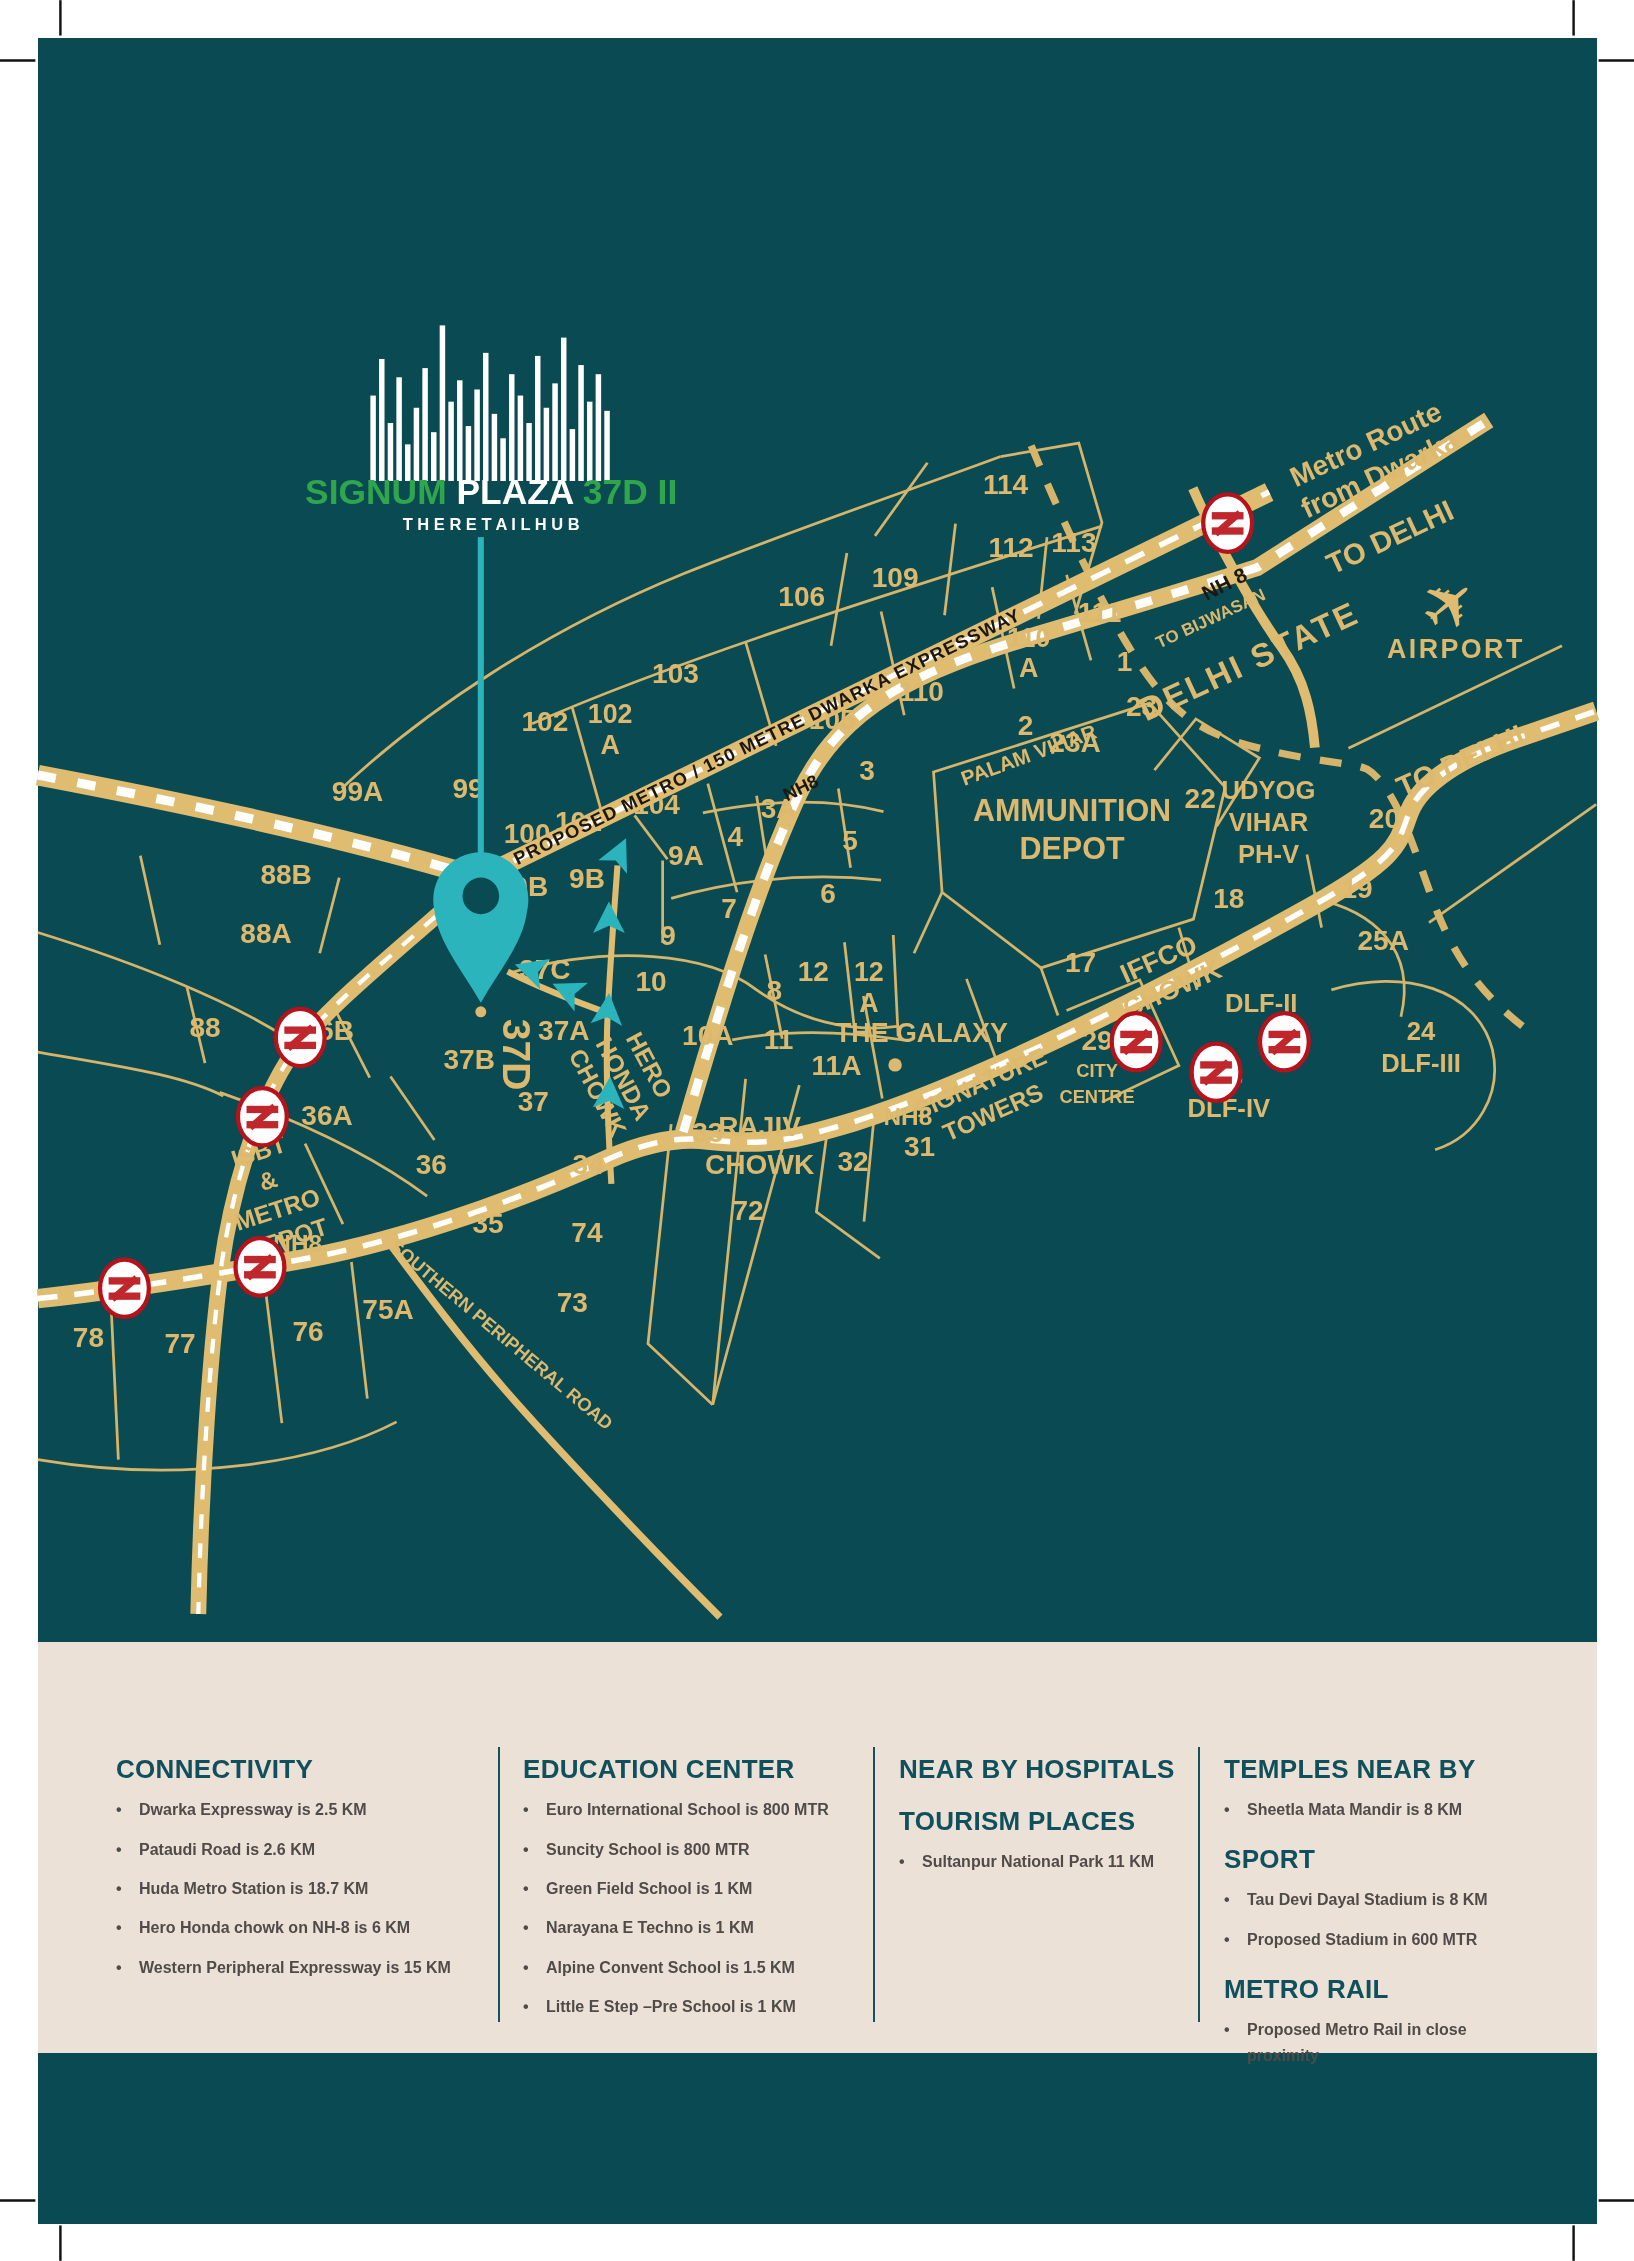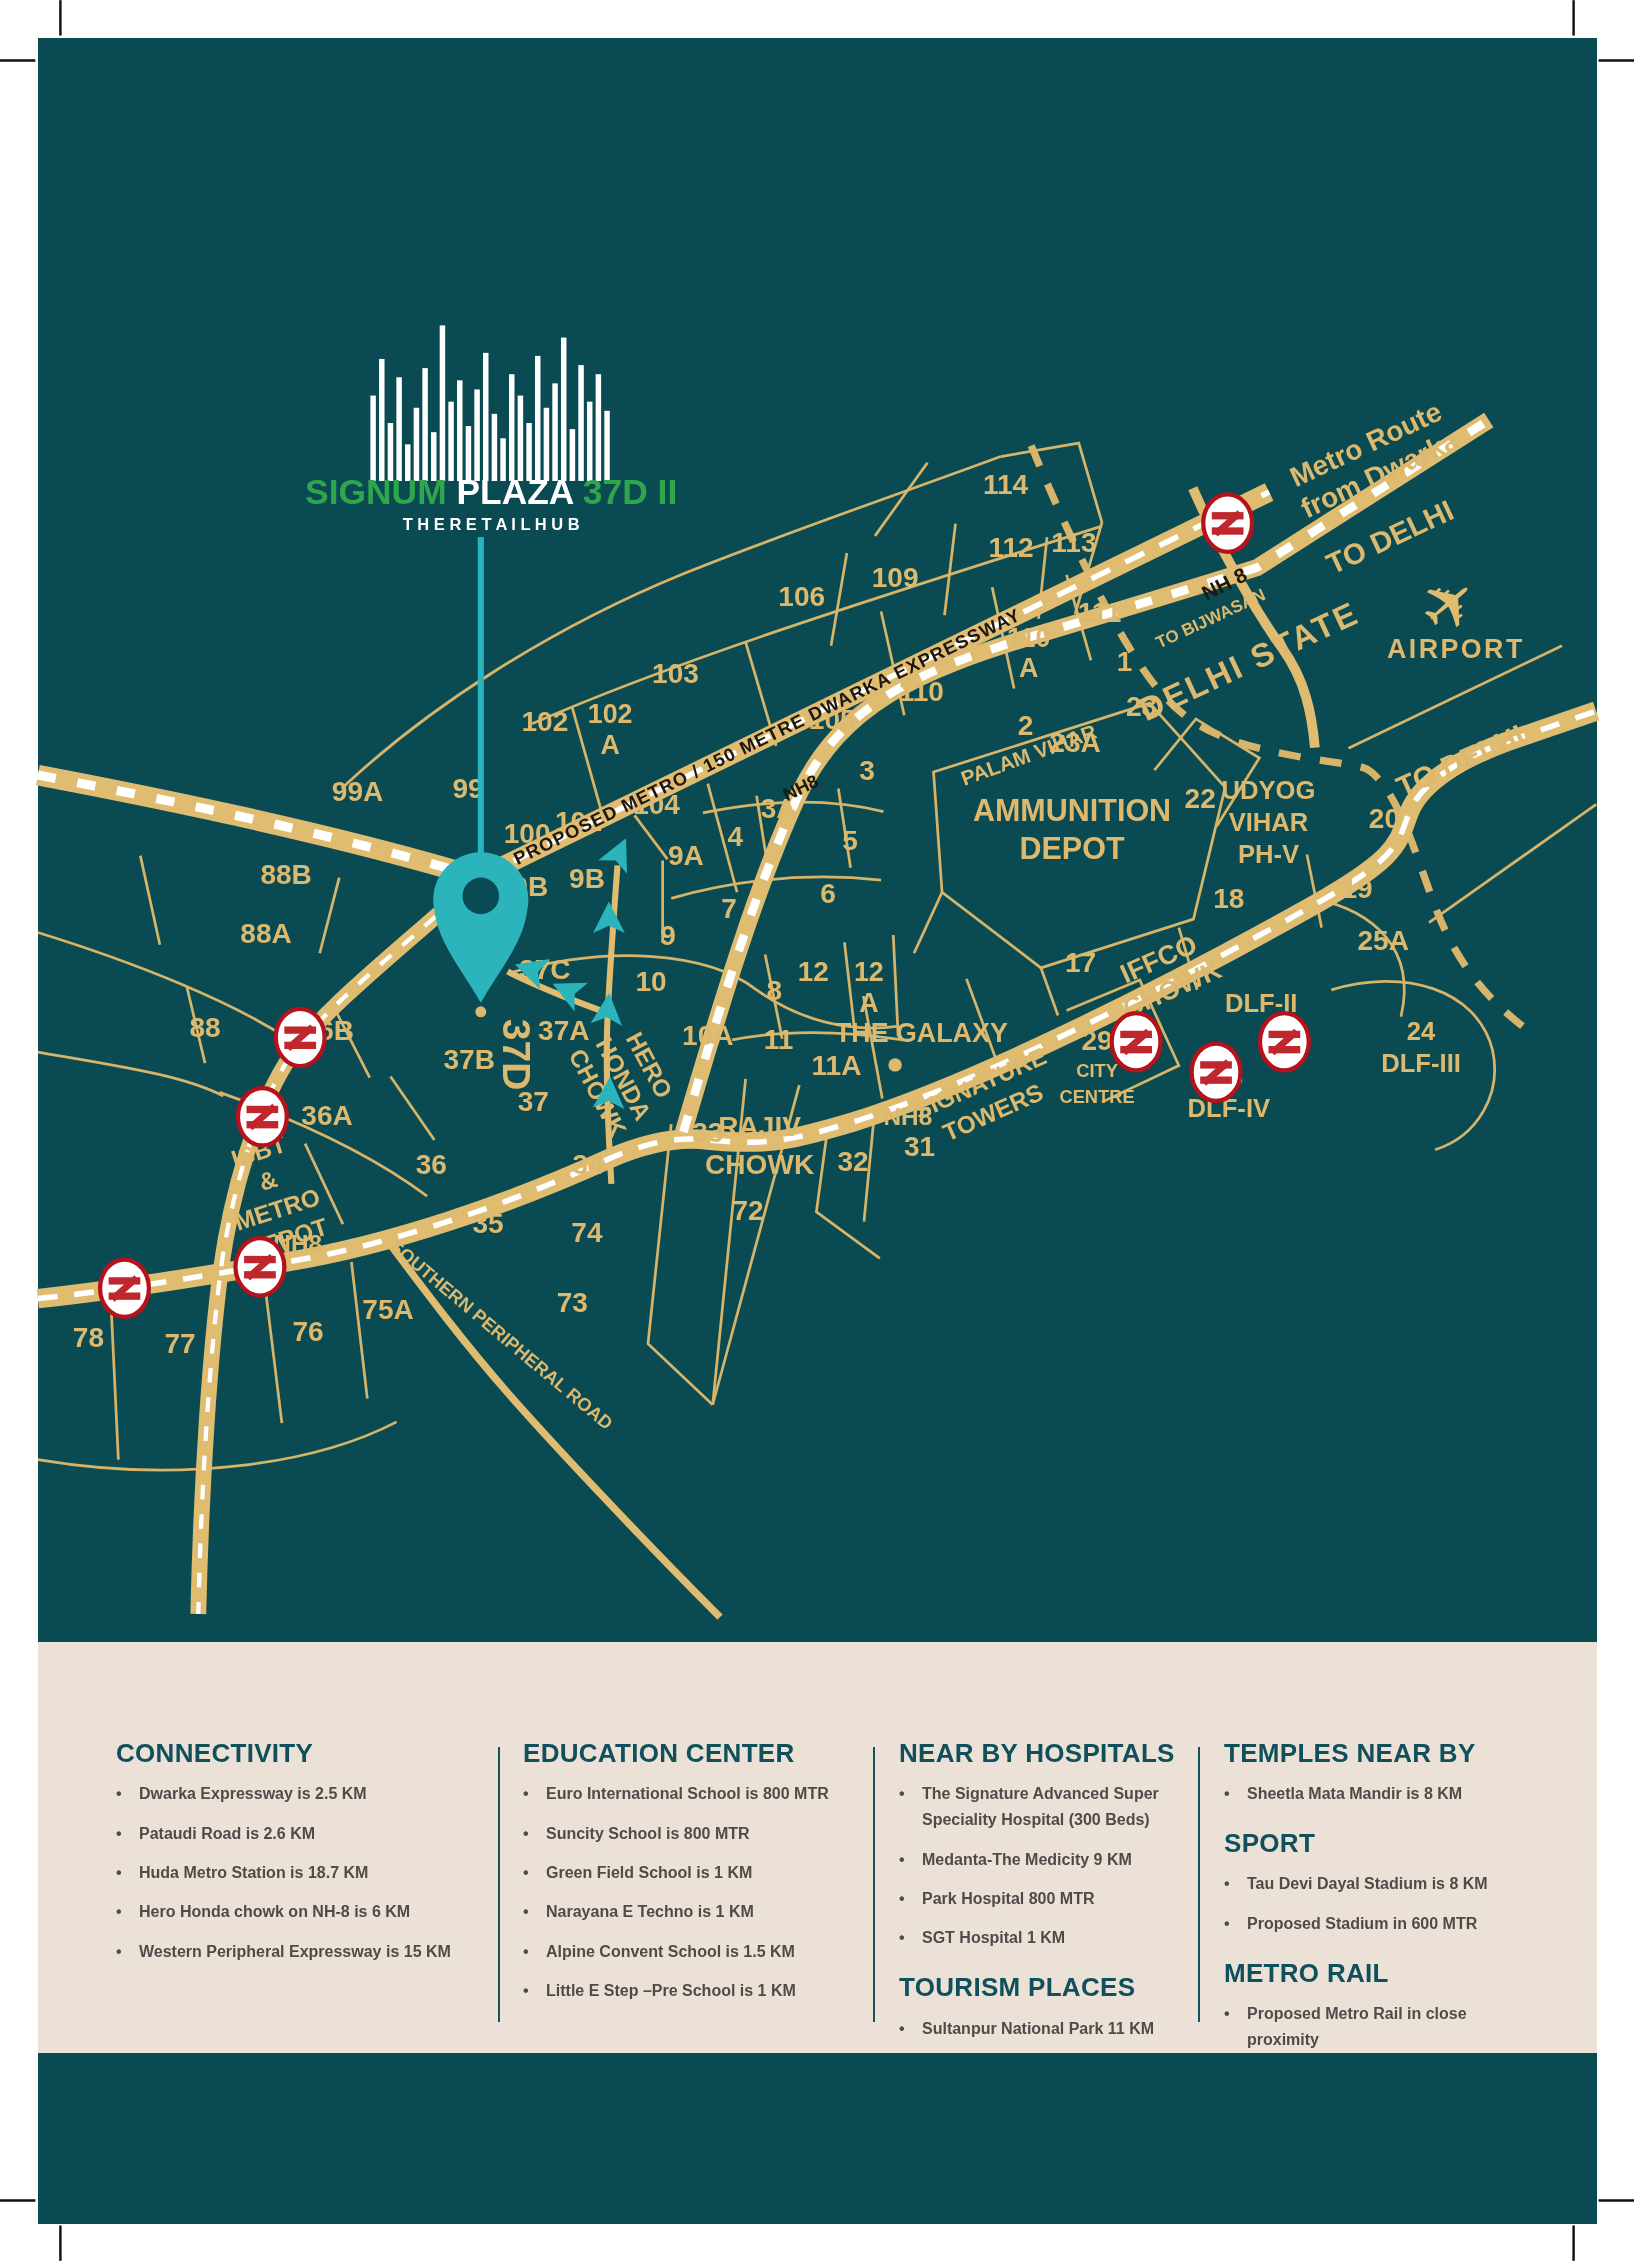--- a/index.html
+++ b/index.html
@@ -6,21 +6,21 @@
   .canvas{position:relative;width:1634px;height:2261px;background:#ffffff;overflow:hidden;
           font-family:"Liberation Sans",sans-serif;}
   .page{position:absolute;left:38px;top:38px;width:1559px;height:2186px;background:#0a4a52;}
   svg.map{position:absolute;left:0;top:0;width:1634px;height:2261px;}
   .title-block{position:absolute;left:145px;top:176px;z-index:5;}
   .title-block h1{margin:0;color:#ffffff;font-size:51px;font-weight:bold;letter-spacing:14.6px;white-space:nowrap;}
   .title-underline{width:552px;height:4.3px;background:#ffffff;margin-top:11px;}
   .title-block .subtitle{margin-top:14.6px;color:#ffffff;font-size:20px;font-weight:bold;letter-spacing:1.8px;white-space:nowrap;}
   .panel{position:absolute;left:38px;top:1642px;width:1559px;height:411px;background:#ece1d7;z-index:4;}
   .panel .divider{position:absolute;top:105px;width:2.4px;height:275px;background:#14525e;}
-  .col{position:absolute;top:96px;}
+  .col{position:absolute;top:112px;}
   .col h3{margin:0 0 12.2px 0;color:#10505c;font-size:26px;font-weight:bold;letter-spacing:0.3px;white-space:nowrap;}
   .col h3.later{margin-top:21px;}
   .col ul{list-style:none;margin:0;padding:0;}
   .col li{position:relative;color:#4f4b49;font-size:16px;line-height:26px;font-weight:bold;
           padding-left:23px;margin-bottom:13.4px;}
   .col li:before{content:"•";position:absolute;left:0;top:0;color:#4f4b49;}
 </style>
 </head>
 <body>
 
@@ -313,26 +313,20 @@
             <li>Euro International School is 800 MTR</li>
             <li>Suncity School is 800 MTR</li>
             <li>Green Field School is 1 KM</li>
             <li>Narayana E Techno is 1 KM</li>
             <li>Alpine Convent School is 1.5 KM</li>
             <li>Little E Step –Pre School is 1 KM</li>
           </ul>
         </div>
         <div class="col" style="left: 861px; width: 287px;">
           <h3>NEAR BY HOSPITALS</h3>
-          <ul>
-            <li>The Signature Advanced Super Speciality Hospital (300 Beds)</li>
-            <li>Medanta-The Medicity 9 KM</li>
-            <li>Park Hospital 800 MTR</li>
-            <li>SGT Hospital 1 KM</li>
-          </ul>
           <h3 class="later">TOURISM PLACES</h3>
           <ul>
             <li>Sultanpur National Park 11 KM</li>
           </ul>
         </div>
         <div class="col" style="left: 1186px; width: 269px;">
           <h3>TEMPLES NEAR BY</h3>
           <ul>
             <li>Sheetla Mata Mandir is 8 KM</li>
           </ul>

